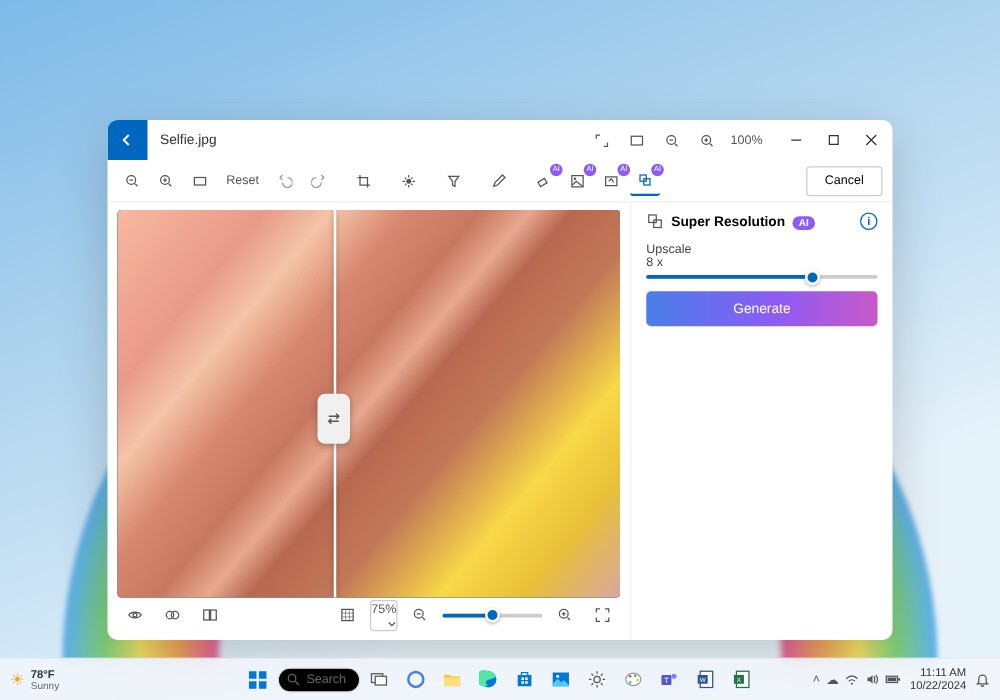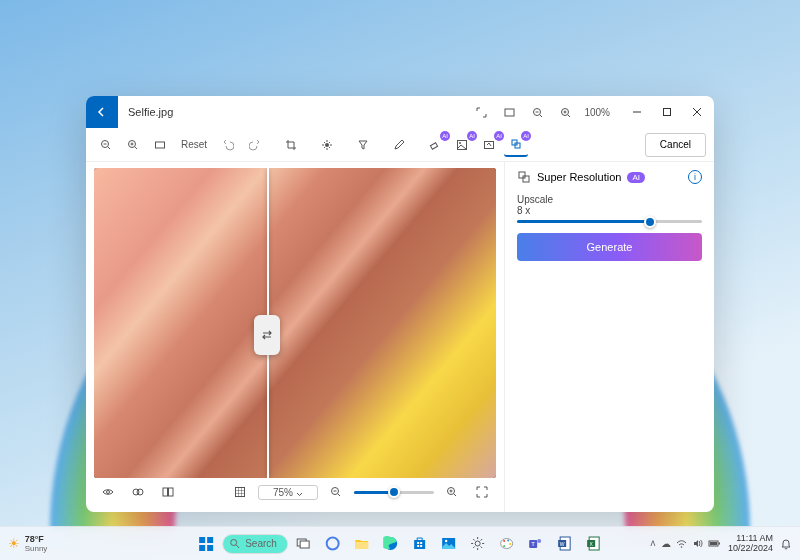--- a/index.html
+++ b/index.html
@@ -27,41 +27,41 @@
 .canvas-area { flex: 1; display: flex; flex-direction: column; padding: 6px 8px; }
 .canvas { flex: 1; background: #222; border-radius: 3px; position: relative; overflow: hidden; }
 .photo { position: absolute; inset: 0; background: linear-gradient(130deg, #f8b8a0 0%, #e89a88 18%, #f4c4a8 26%, #d88870 35%, #c87860 44%, #e8a890 50%, #b86850 55%, #c27858 65%, #f8d848 78%, #e8c038 88%, #d8a8a0 100%); }
 .compare-divider { position: absolute; top: 0; bottom: 0; left: 43%; width: 2px; background: #fff; box-shadow: 0 0 4px rgba(0,0,0,0.3); }
 .compare-handle { position: absolute; top: 50%; left: 43%; transform: translate(-50%, -20%); width: 26px; height: 40px; background: #f0f0f0; border-radius: 6px; display: flex; align-items: center; justify-content: center; box-shadow: 0 2px 6px rgba(0,0,0,0.3); cursor: ew-resize; color: #555; }
 .canvas-footer { height: 28px; display: flex; align-items: center; gap: 6px; padding: 0 2px; font-size: 10px; color: #555; }
 .cf-spacer { flex: 1; }
 .zoom-slider { width: 80px; height: 3px; background: #ccc; border-radius: 2px; position: relative; cursor: pointer; }
 .zoom-slider::before { content: ''; position: absolute; left: 0; width: 50%; height: 100%; background: #0067c0; border-radius: 2px; }
 .zoom-thumb { position: absolute; left: 50%; top: 50%; transform: translate(-50%,-50%); width: 12px; height: 12px; background: #0067c0; border-radius: 50%; border: 2px solid #fff; box-shadow: 0 1px 3px rgba(0,0,0,0.3); }
-.zoom-pct { border: 1px solid #ccc; border-radius: 3px; padding: 1px 14px; display: flex; align-items: flex-end; gap: 3px; cursor: pointer; }
+.zoom-pct { border: 1px solid #ccc; border-radius: 3px; padding: 1px 0; display: flex; align-items: flex-end; gap: 3px; cursor: pointer; flex-direction: column; }
 .panel { width: 210px; border-left: 1px solid #eee; padding: 8px 12px; display: flex; flex-direction: column; gap: 10px; font-size: 11px; }
-.panel-header { display: flex; align-items: center; gap: 6px; font-weight: 400; }
+.panel-header { display: flex; align-items: flex-end; gap: 6px; font-weight: 700; }
 .panel-header .ai-tag { background: #8b5cf6; color: #fff; font-size: 8px; padding: 1px 5px; border-radius: 7px; }
 .info-i { margin-left: auto; width: 14px; height: 14px; border: 1px solid #0067c0; border-radius: 50%; color: #0067c0; font-size: 9px; display: flex; align-items: center; justify-content: center; cursor: pointer; }
 .slider-row { display: flex; justify-content: center; font-size: 10px; color: #444; flex-direction: column; }
 .upscale-slider { height: 3px; background: #ccc; border-radius: 2px; position: relative; margin-top: 4px; cursor: pointer; }
 .upscale-slider::before { content: ''; position: absolute; left: 0; width: 72%; height: 100%; background: #0067c0; border-radius: 2px; }
 .upscale-thumb { position: absolute; left: 72%; top: 50%; transform: translate(-50%,-50%); width: 12px; height: 12px; background: #0067c0; border-radius: 50%; border: 2px solid #fff; box-shadow: 0 1px 3px rgba(0,0,0,0.3); }
 .dim-grid { display: grid; grid-template-columns: auto 1fr auto; gap: 4px 8px; font-size: 10px; color: #444; }
 .dim-grid .lbl { color: #666; }
 .dim-grid .val { text-align: right; }
 .dim-grid .sz { text-align: right; }
 .dim-grid .strong { font-weight: 600; color: #222; }
 .generate-btn { height: 28px; border: none; border-radius: 4px; background: linear-gradient(90deg, #4a7fe8 0%, #8b5cf6 55%, #c858c8 100%); color: #fff; font-size: 11px; cursor: pointer; }
 .taskbar { position: absolute; bottom: 0; left: 0; right: 0; height: 34px; background: rgba(242,246,252,0.85); backdrop-filter: blur(10px); display: flex; align-items: center; padding: 0 8px; z-index: 20; border-top: 1px solid rgba(0,0,0,0.05); }
 .tb-left { display: flex; align-items: center; gap: 5px; font-size: 9px; color: #333; }
 .weather-icon { color: #f5a623; font-size: 13px; }
 .tb-center { position: absolute; left: 50%; transform: translateX(-50%); display: flex; align-items: center; gap: 3px; }
 .tb-app { width: 26px; height: 26px; border-radius: 4px; display: flex; align-items: center; justify-content: center; cursor: pointer; font-size: 14px; }
-.search-pill { display: flex; align-items: center; gap: 5px; background: #5eead4; border: 1px solid #ddd; border-radius: 14px; height: 20px; padding: 0 10px 0 6px; font-size: 10px; color: #666; cursor: pointer; }
+.search-pill { display: flex; align-items: center; gap: 5px; background: #000000; border: 1px solid #ddd; border-radius: 14px; height: 20px; padding: 0 10px 0 6px; font-size: 10px; color: #666; cursor: pointer; }
 .tb-right { margin-left: auto; display: flex; align-items: center; gap: 7px; font-size: 9px; color: #333; }
 .tray-icons { display: flex; gap: 5px; color: #555; font-size: 10px; }
 .clock { text-align: right; line-height: 1.1; }
 svg { display: block; }
 </style>
 </head>
 <body>
 
 <div class="rainbow"></div>
 

